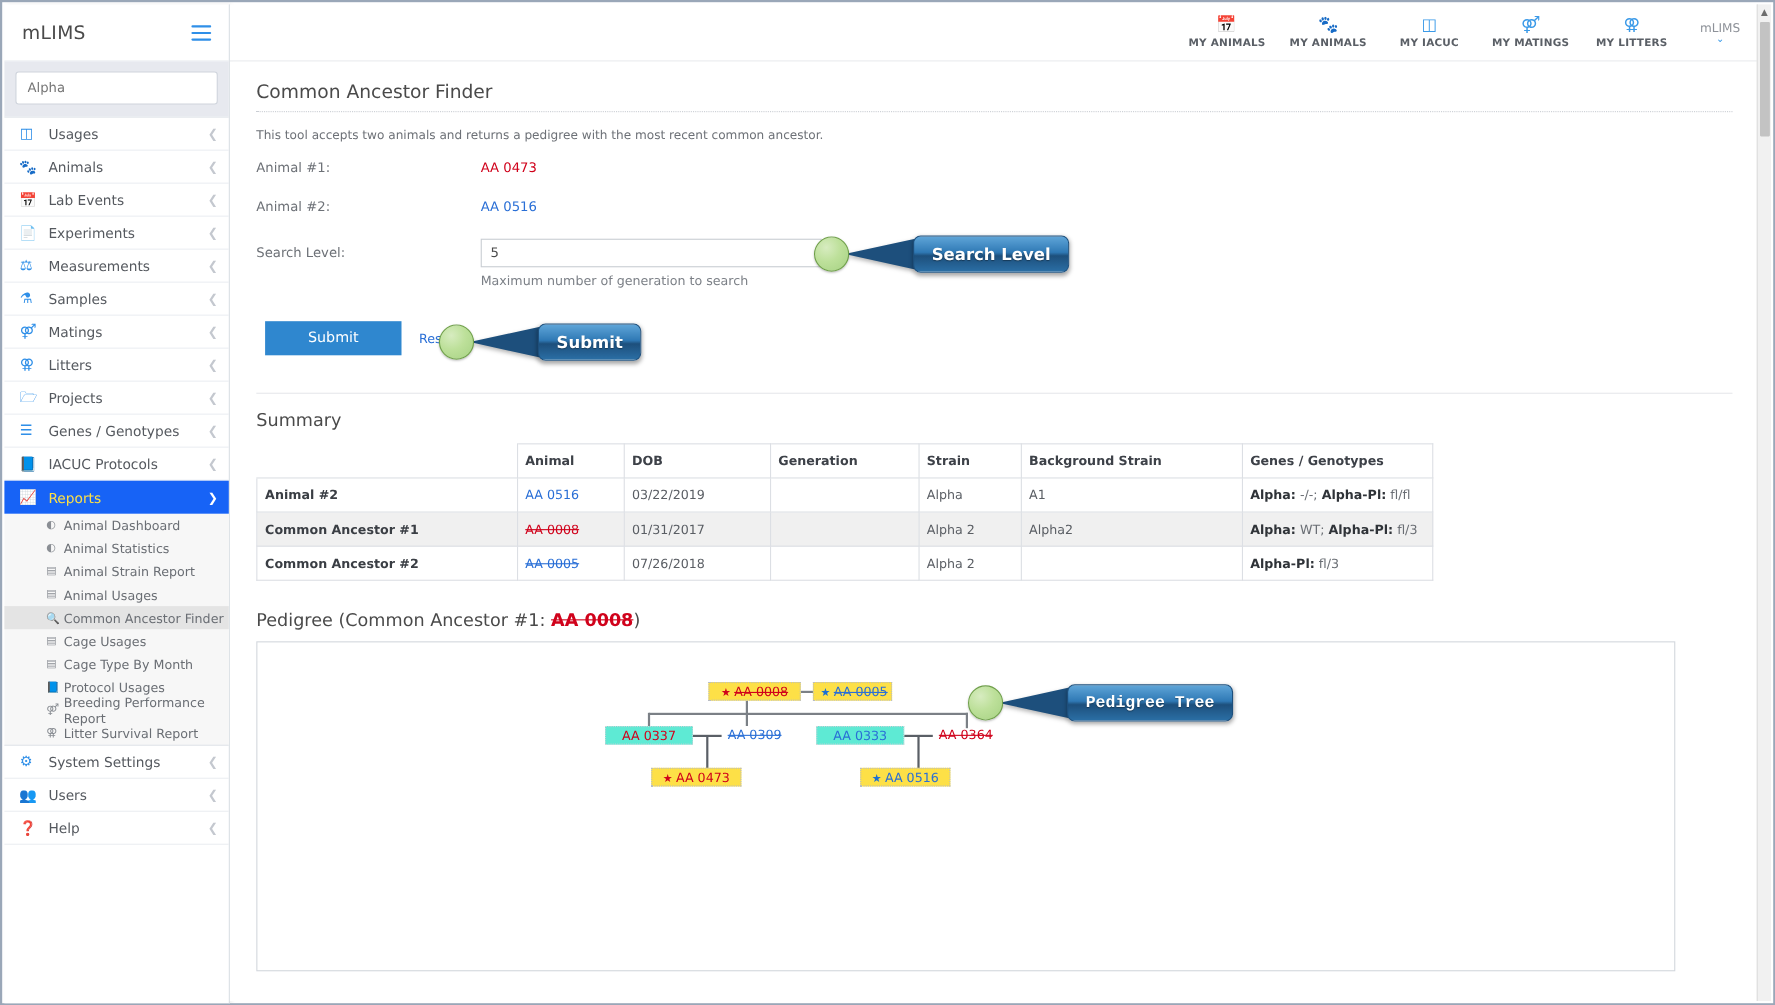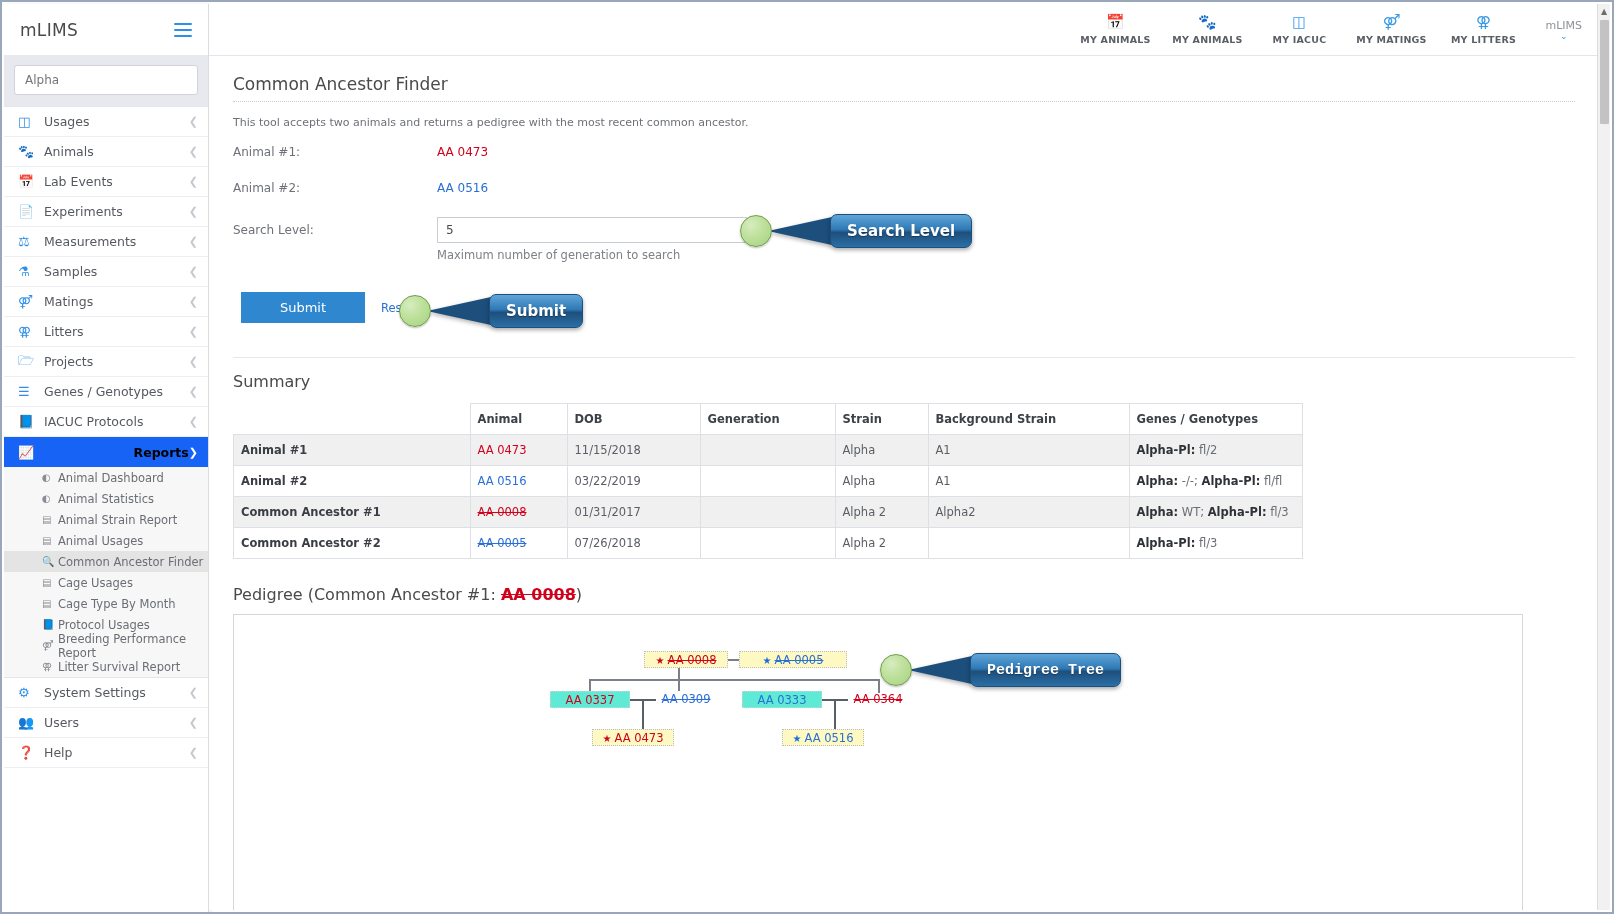--- a/index.html
+++ b/index.html
@@ -30,21 +30,21 @@
 
   .navlist{border-top:1px solid #e2e5ea;}
   .navitem{display:flex;align-items:center;height:30px;padding:0 10px 0 14px;
            box-sizing:border-box;border-bottom:1px solid #eceef2;cursor:pointer;
            position:relative;}
   .navitem .nicon{width:22px;flex:0 0 22px;color:#2f8fe8;font-size:13px;
                   display:flex;align-items:center;justify-content:flex-start;}
   .navitem .nlabel{flex:1;font-size:12.5px;color:#55595f;padding-left:4px;}
   .navitem .chev{color:#c4c8cf;font-size:11px;}
   .navitem.active{background:#1763f6;border-bottom:none;}
-  .navitem.active .nlabel{color:#000000;font-weight:bold;text-align:right;}
+  .navitem.active .nlabel{color:#fde047;font-weight:normal;}
   .navitem.active .nicon{color:#fff;}
   .navitem.active .chev{color:#fff;}
 
   .subnav{background:#f7f7f7;border-bottom:1px solid #e2e5ea;}
   .subitem{display:flex;align-items:center;height:21px;padding-left:38px;
            font-size:11.5px;color:#6a6e74;cursor:pointer;}
   .subitem .sicon{width:16px;flex:0 0 16px;color:#8a8e94;font-size:10px;}
   .subitem.cur{background:#e4e4e4;}
 
   
@@ -101,21 +101,21 @@
 
   h2.pedtitle{font-size:16px;font-weight:normal;color:#4a4a4a;margin:26px 0 10px 0;}
   h2.pedtitle .strike-red{font-weight:bold;}
 
   .pedbox{position:relative;width:1290px;height:300px;border:1px solid #d3d7dd;
           background:#fff;box-sizing:border-box;overflow:hidden;}
 
   
   .pnode{position:absolute;height:17px;line-height:17px;box-sizing:border-box;
          font-size:11.5px;text-align:center;white-space:nowrap;padding:0 6px;}
-  .pnode.filled{background:#fef9c3;border:1px dotted #b9bdc3;}
+  .pnode.filled{background:#fde047;border:1px dotted #b9bdc3;}
   .pnode.hollow{background:#5eead4;border:1px dotted #cfd3d9;}
   .pnode.bare{background:transparent;border:none;}
   .star{font-size:10px;margin-right:3px;}
   .star.red{color:#d0021b;} .star.blue{color:#1a6fd4;}
   .pline{position:absolute;background:#5a5f66;}
   .pline.thick{background:#7b8086;}
 
   
   .callout{position:absolute;display:flex;align-items:center;pointer-events:none;}
   .cdot{width:30px;height:30px;border-radius:50%;
@@ -356,29 +356,20 @@
           <th class="blankhdr" style="width:222px"></th>
           <th style="width:82px">Animal</th>
           <th style="width:118px">DOB</th>
           <th style="width:120px">Generation</th>
           <th style="width:78px">Strain</th>
           <th style="width:186px">Background Strain</th>
           <th>Genes / Genotypes</th>
         </tr>
       </thead>
       <tbody>
-        <tr class="odd">
-          <td class="rowhdr">Animal #1</td>
-          <td><span class="lnk-red">AA 0473</span></td>
-          <td class="plain">11/15/2018</td>
-          <td class="plain"></td>
-          <td class="plain">Alpha</td>
-          <td class="plain">A1</td>
-          <td><span class="gx">Alpha-Pl:</span> <span class="gv">fl/2</span></td>
-        </tr>
         <tr>
           <td class="rowhdr">Animal #2</td>
           <td><span class="lnk-blue">AA 0516</span></td>
           <td class="plain">03/22/2019</td>
           <td class="plain"></td>
           <td class="plain">Alpha</td>
           <td class="plain">A1</td>
           <td><span class="gx">Alpha:</span> <span class="gv">-/-;</span> <span class="gx">Alpha-Pl:</span> <span class="gv">fl/fl</span></td>
         </tr>
         <tr class="odd">
@@ -414,21 +405,21 @@
       <div class="pline thick" style="left:355px;top:64px;width:2px;height:14px;"></div>
       <div class="pline thick" style="left:644px;top:64px;width:2px;height:14px;"></div>
       <div class="pline" style="left:396px;top:84px;width:26px;height:2px;"></div>
       <div class="pline" style="left:588px;top:84px;width:26px;height:2px;"></div>
       <div class="pline" style="left:408px;top:85px;width:2px;height:30px;"></div>
       <div class="pline" style="left:600px;top:85px;width:2px;height:30px;"></div>
 
       <div class="pnode filled" style="left:410px;top:36px;width:84px;">
         <span class="star red">★</span><span class="strike-red">AA 0008</span>
       </div>
-      <div class="pnode filled" style="left:505px;top:36px;width:108px;">
+      <div class="pnode filled" style="left:505px;top:36px;width:72px;">
         <span class="star blue">★</span><span class="strike-blue">AA 0005</span>
       </div>
       <div class="pnode hollow" style="left:316px;top:76px;width:80px;">
         <span class="lnk-red">AA 0337</span>
       </div>
       <div class="pnode bare" style="left:420px;top:76px;width:64px;">
         <span class="strike-blue">AA 0309</span>
       </div>
       <div class="pnode hollow" style="left:508px;top:76px;width:80px;">
         <span class="lnk-blue">AA 0333</span>

